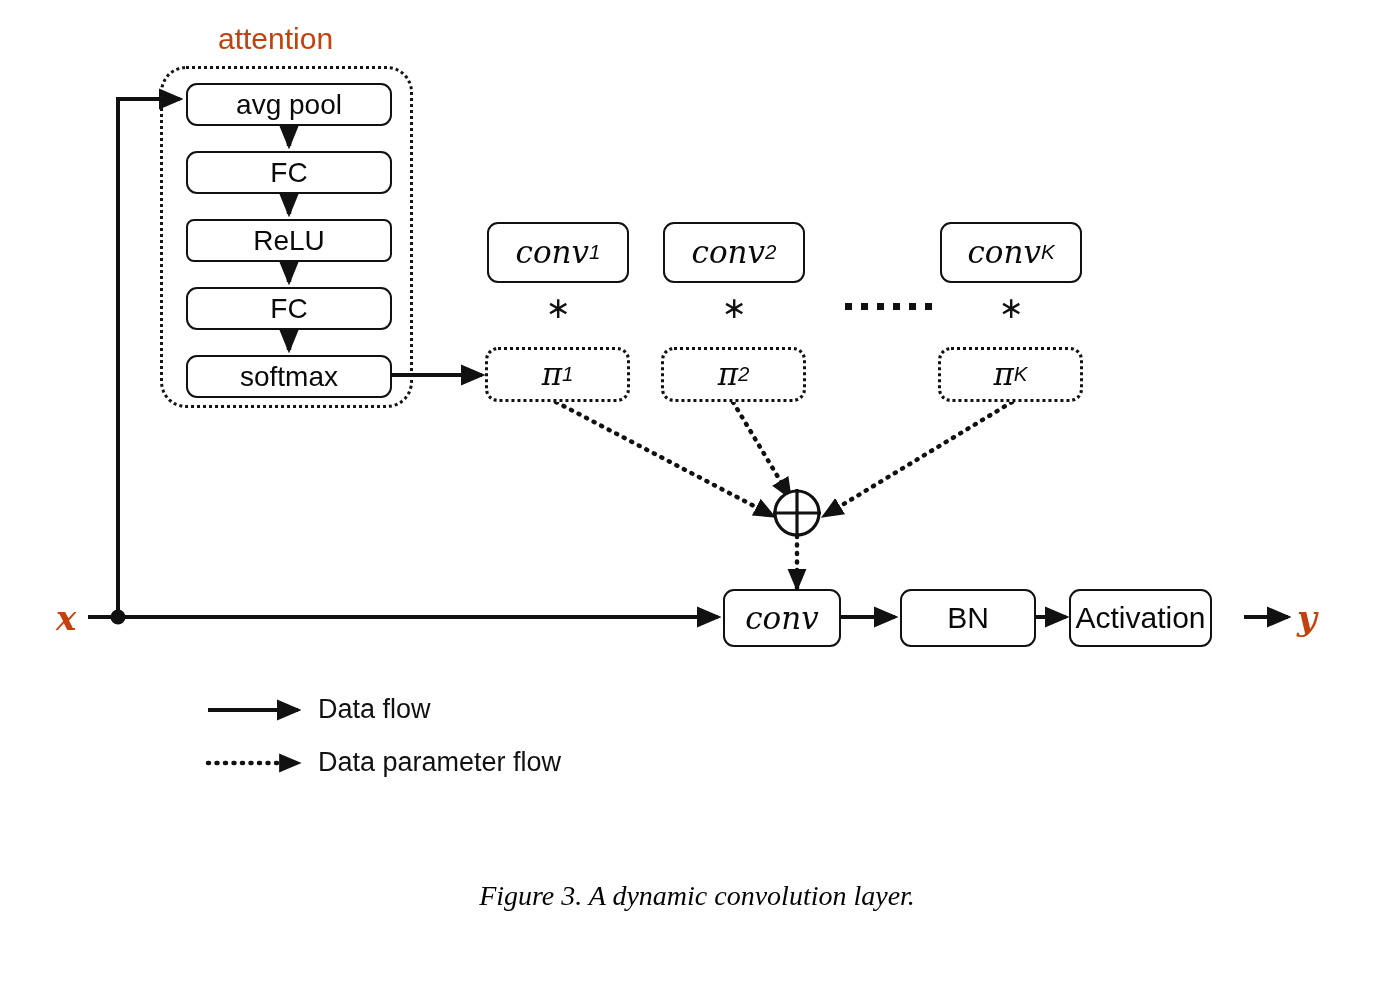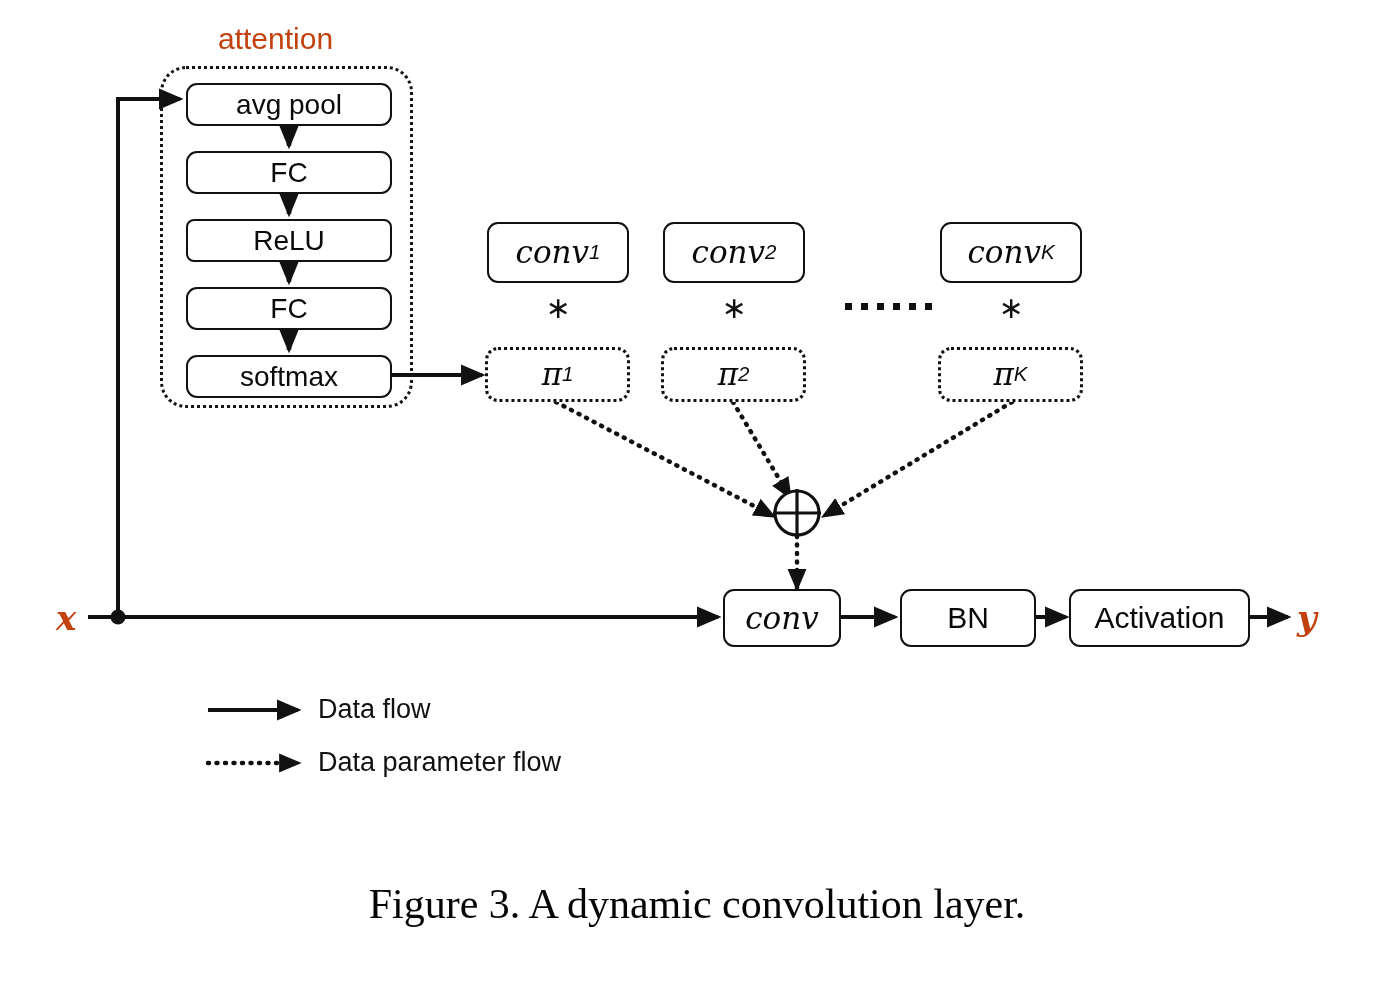--- a/index.html
+++ b/index.html
@@ -240,25 +240,25 @@
     <span class="math-italic">π</span>
       <span class="sub">K</span>
   </div>
 
   <div class="node solid" style="left:723px; top:589px; width:118px; height:58px; font-size:31px;">
     <span class="math-italic">conv</span>
   </div>
   <div class="node solid" style="left:900px; top:589px; width:136px; height:58px; font-size:30px;">
     <span>BN</span>
   </div>
-  <div class="node solid" style="left:1069px; top:589px; width:181px; height:58px; font-size:30px;">
+  <div class="node solid" style="left:1069px; top:589px; width:143px; height:58px; font-size:30px;">
     <span>Activation</span>
   </div>
 
   <div class="label-sans math-bold-italic" style="left:56px; top:598px; font-size:34px;">x</div>
   <div class="label-sans math-bold-italic" style="left:1297px; top:598px; font-size:34px;">y</div>
 
   <div class="legend-text" style="left:318px; top:694px; font-size:27px;">Data flow</div>
   <div class="legend-text" style="left:318px; top:747px; font-size:27px;">Data parameter flow</div>
 
-  <div class="caption" style="left:0px; top:880px; font-size:42px;">Figure 3. A dynamic convolution layer.</div>
+  <div class="caption" style="left:0px; top:880px; font-size:28px;font-style:italic;">Figure 3. A dynamic convolution layer.</div>
 
 </div>
 
 </body></html>

